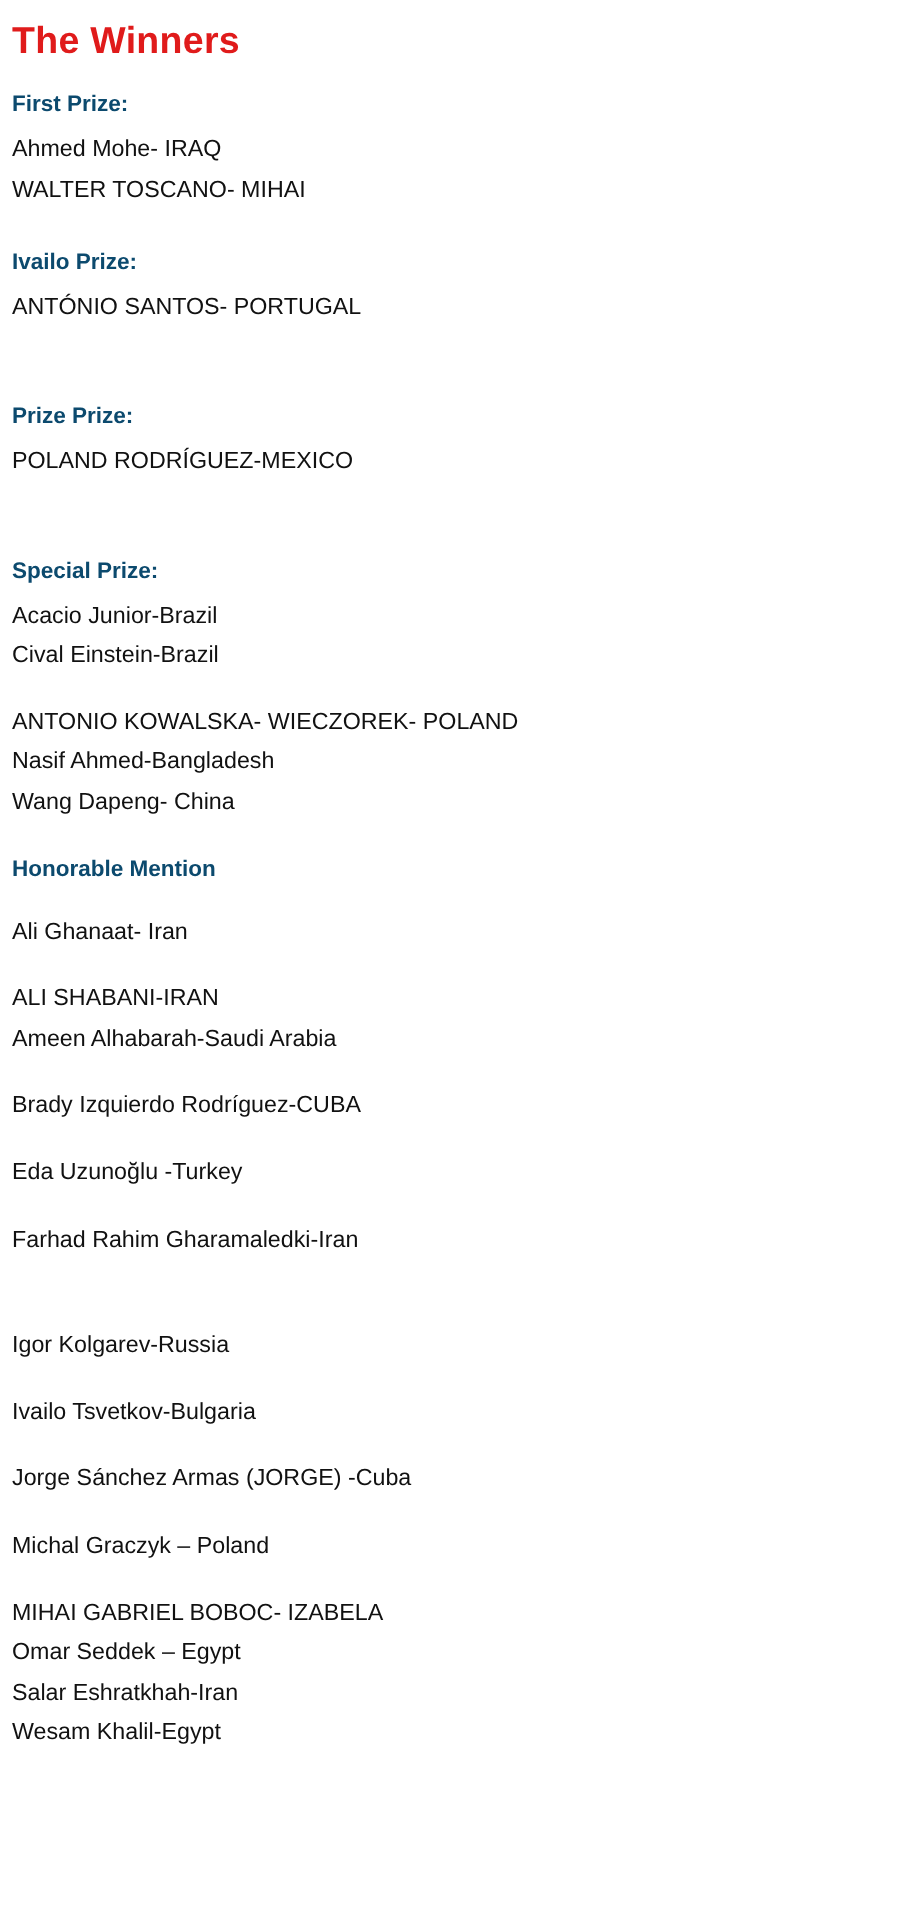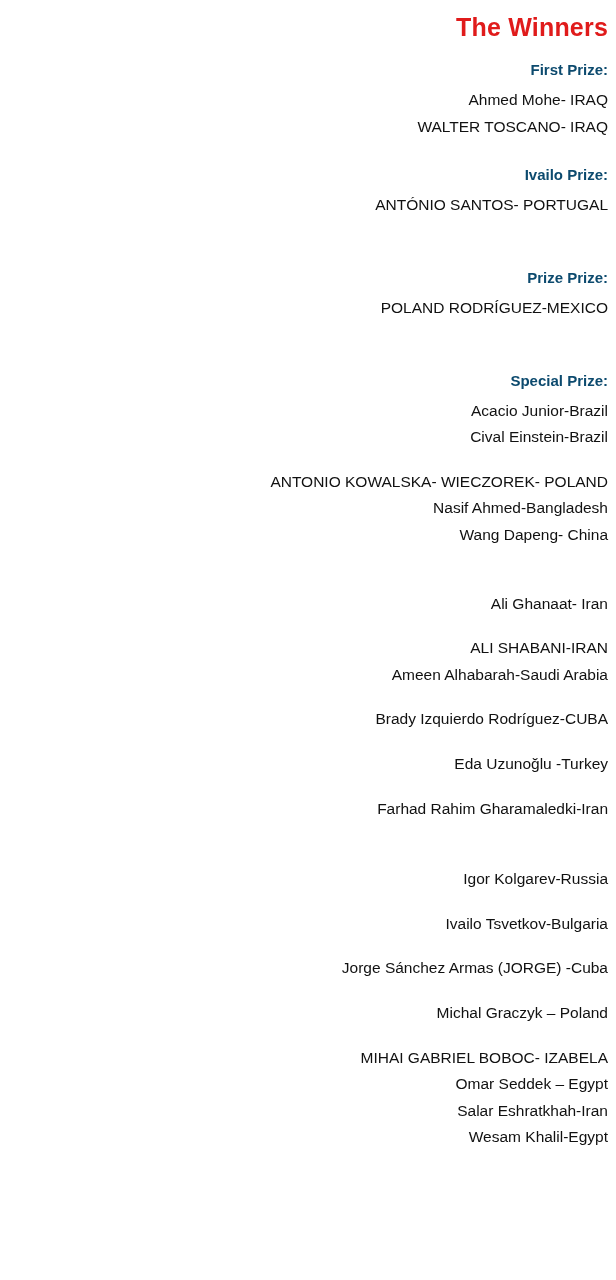--- a/index.html
+++ b/index.html
@@ -11,21 +11,21 @@
     width: 616px;
     height: 1280px;
     font-family: "Liberation Sans", sans-serif;
     color: #000000;
     overflow: hidden;
   }
   .page {
     width: 616px;
     box-sizing: border-box;
     padding: 0 8px;
-    text-align: right;
+    text-align: left;
   }
   .doc-title {
     font-size: 25px;
     font-weight: bold;
     color: #e01b1b;
     margin: 12px 0 0 0;
     line-height: 1.25;
     letter-spacing: 0.2px;
   }
   .section-heading {
@@ -54,21 +54,21 @@
 <div class="page">
 
   <div class="doc-title">The Winners</div>
 
   <div class="sp-18"></div>
 
   <div class="section-heading">First Prize:</div>
   <div class="sp-12"></div>
   <div class="entry">Ahmed Mohe- IRAQ</div>
   <div class="sp-8"></div>
-  <div class="entry">WALTER TOSCANO- IRAQ</div>
+  <div class="entry">WALTER TOSCANO- MIHAI</div>
 
   <div class="sp-30"></div>
 
   <div class="section-heading">Ivailo Prize:</div>
   <div class="sp-12"></div>
   <div class="entry">ANTÓNIO SANTOS- PORTUGAL</div>
 
   <div class="gap-line"></div>
   <div class="sp-24"></div>
 
@@ -86,20 +86,21 @@
   <div class="entry">Cival Einstein-Brazil</div>
   <div class="sp-26"></div>
   <div class="entry">ANTONIO KOWALSKA- WIECZOREK- POLAND</div>
   <div class="sp-8"></div>
   <div class="entry">Nasif  Ahmed-Bangladesh</div>
   <div class="sp-8"></div>
   <div class="entry">Wang  Dapeng- China</div>
 
   <div class="sp-26"></div>
 
+  <div class="section-heading">Honorable Mention</div>
   <div class="sp-24"></div>
   <div class="entry">Ali Ghanaat- Iran</div>
   <div class="sp-26"></div>
   <div class="entry">ALI SHABANI-IRAN</div>
   <div class="sp-8"></div>
   <div class="entry">Ameen Alhabarah-Saudi Arabia</div>
   <div class="sp-26"></div>
   <div class="entry">Brady Izquierdo Rodríguez-CUBA</div>
   <div class="sp-26"></div>
   <div class="entry">Eda Uzunoğlu -Turkey</div>

